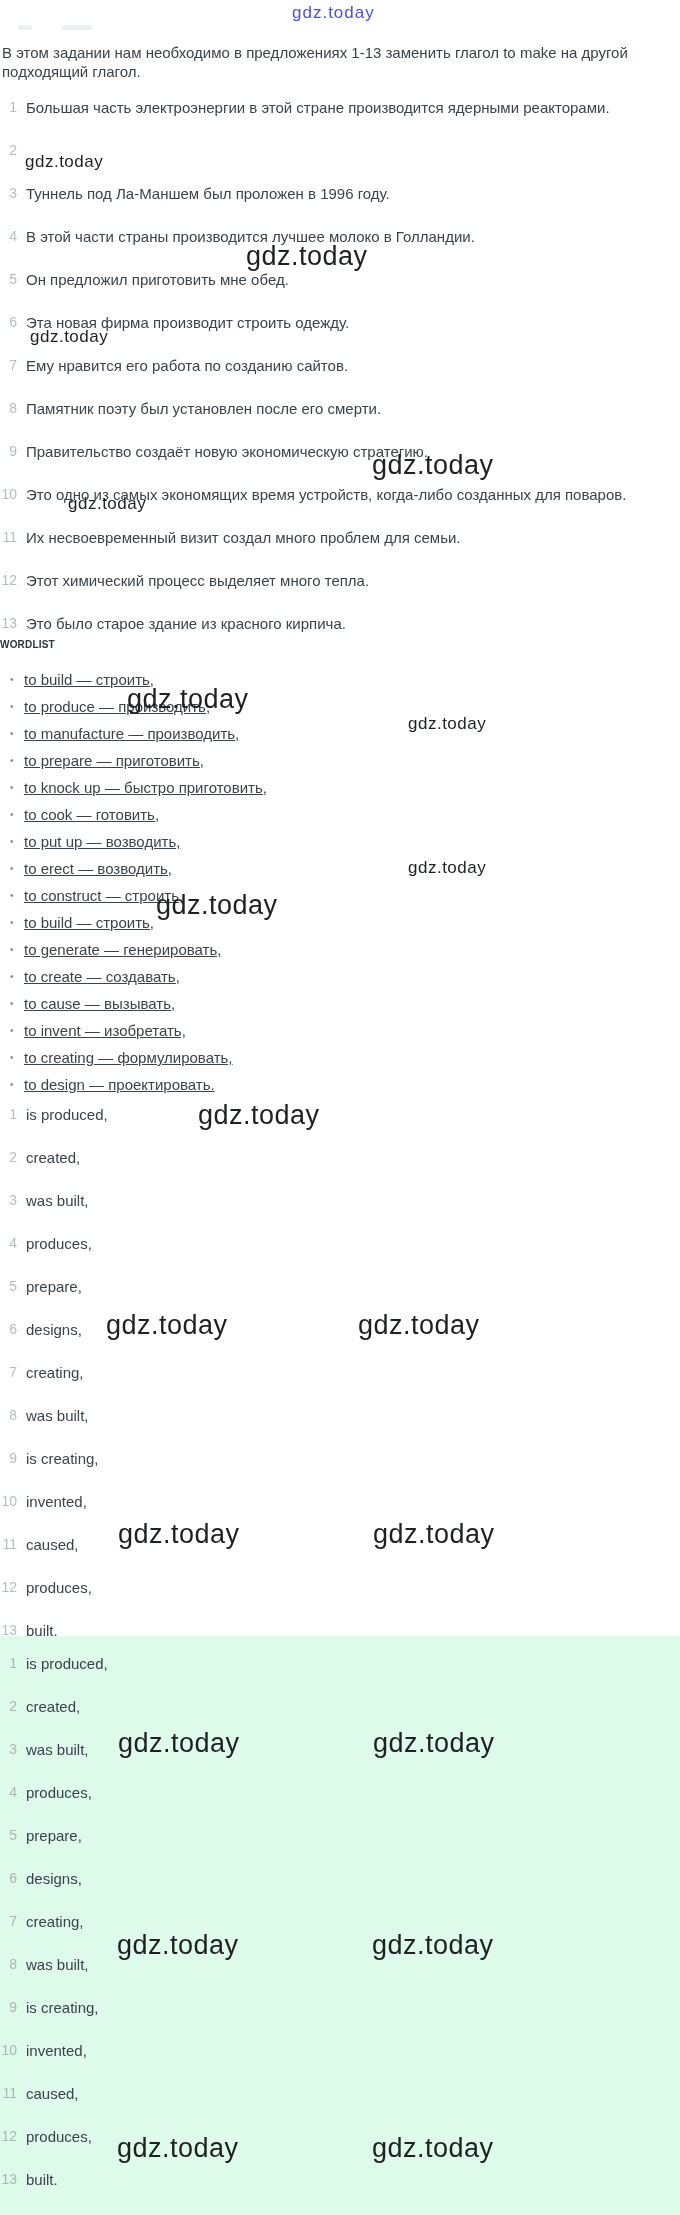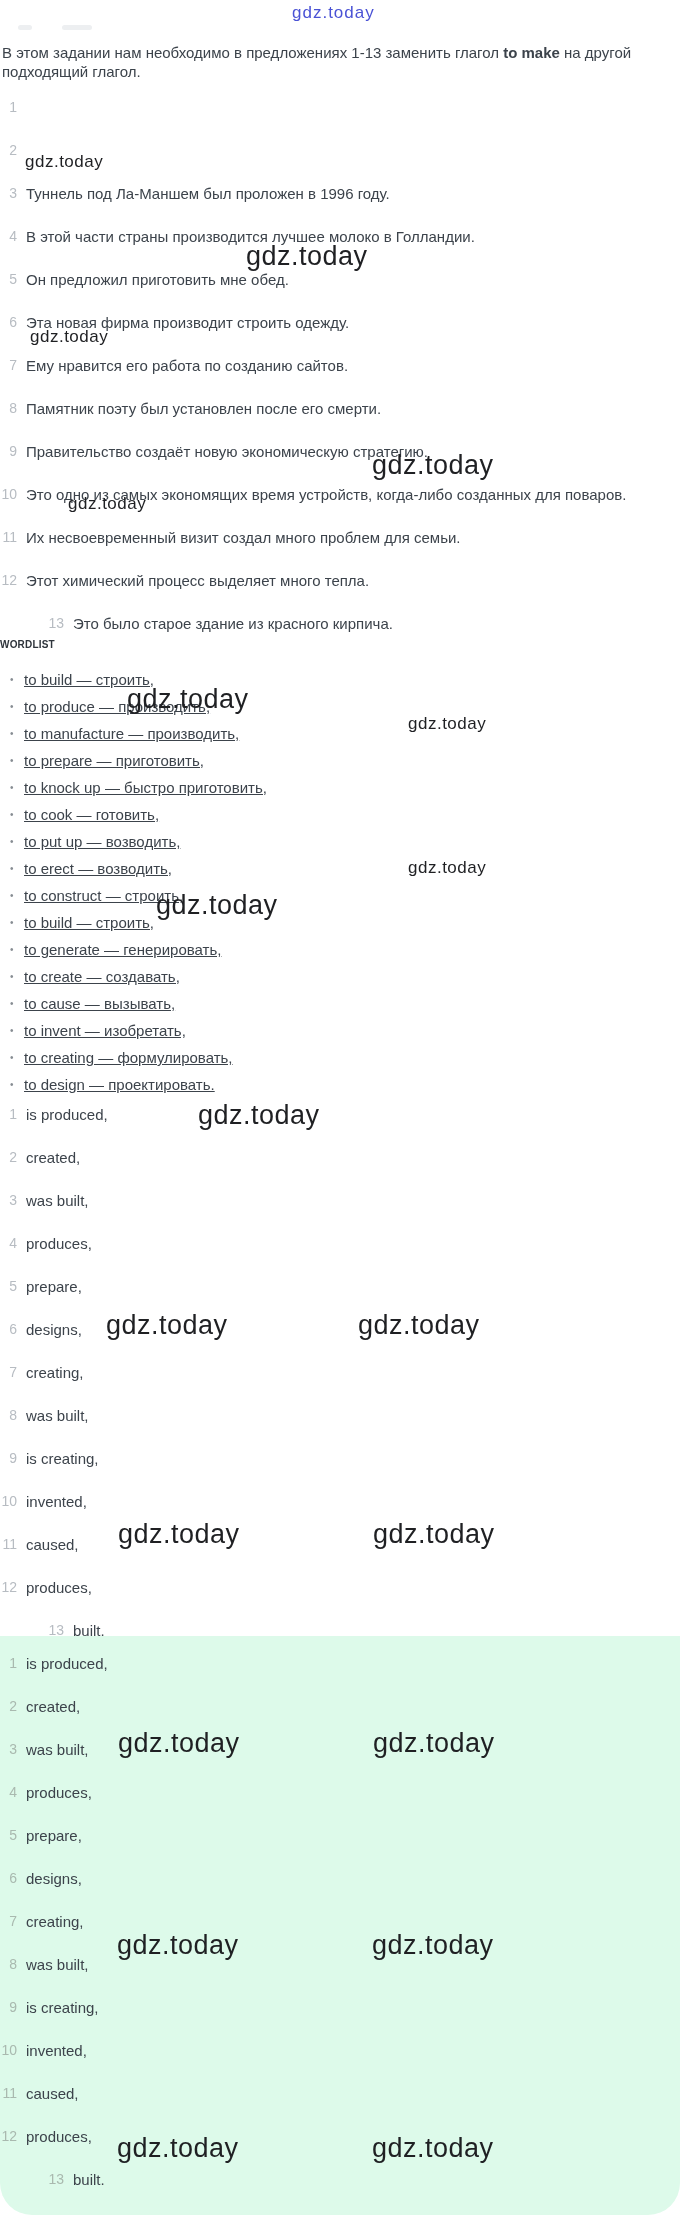--- a/index.html
+++ b/index.html
@@ -1,42 +1,42 @@
 <!DOCTYPE html>
 <html lang="ru"><head>
 <meta charset="utf-8">
 <style>
   html,body{margin:0;padding:0;background:#fff;}
   body{width:680px;height:2215px;overflow:hidden;
        font-family:"Liberation Sans","DejaVu Sans",sans-serif;}
   .page{position:relative;width:680px;height:2215px;box-sizing:border-box;
-        padding-top:43px;overflow:hidden;border-radius:32px;}
+        padding-top:43px;overflow:hidden;}
 
   
   .logo{position:absolute;top:3px;left:292px;font-size:17px;font-weight:300;
         letter-spacing:1px;color:#4a52d5;}
   .smudge{position:absolute;background:#edeff1;border-radius:3px;}
   .smudge.s1{left:18px;top:25px;width:14px;height:5px;}
   .smudge.s2{left:62px;top:25px;width:30px;height:5px;}
 
   
   .wm{position:absolute;color:#1f2023;font-weight:300;letter-spacing:.5px;
       white-space:nowrap;pointer-events:none;}
   .wm.s{font-size:17px;}
   .wm.b{font-size:27px;}
 
   
   .instr{margin:0 0 0 2px;font-size:15px;line-height:19px;color:#3c434b;}
-  .instr b{font-weight:700;}
+  .instr b{font-weight:400;}
 
   
   .list{margin-top:13px;}
   .srow{display:flex;align-items:flex-start;font-size:15px;line-height:27px;
         margin-bottom:16px;}
-  .srow:last-child{margin-bottom:0;margin-left:47px;}
+  .srow:last-child{margin-bottom:0;}
   .num{flex:0 0 17px;text-align:right;color:#b7bcc2;margin-right:9px;
        font-size:14px;}
   .txt{color:#3c434b;}
 
   
   .wl-title{margin-top:-2px;font-size:10px;line-height:19px;font-weight:700;
             letter-spacing:.2px;color:#2e343b;}
   .wordlist{margin-top:12px;}
   .wrow{display:flex;align-items:flex-start;font-size:15px;line-height:27px;
         padding-left:10px;}
@@ -56,20 +56,21 @@
 
   <div class="smudge s1"></div>
   <div class="smudge s2"></div>
   <div class="logo">gdz.today</div>
 
   <p class="instr"><span>В этом задании нам необходимо в предложениях 1-13 заменить глагол </span><b>to make</b><span> на другой</span><br><span>подходящий глагол.</span></p>
 
   <div class="list">
       <div class="srow">
         <span class="num">1</span>
+        <span class="txt">Большая часть электроэнергии в этой стране производится ядерными реакторами.</span>
       </div>
       <div class="srow">
         <span class="num">2</span>
       </div>
       <div class="srow">
         <span class="num">3</span>
         <span class="txt">Туннель под Ла-Маншем был проложен в 1996 году.</span>
       </div>
       <div class="srow">
         <span class="num">4</span>

